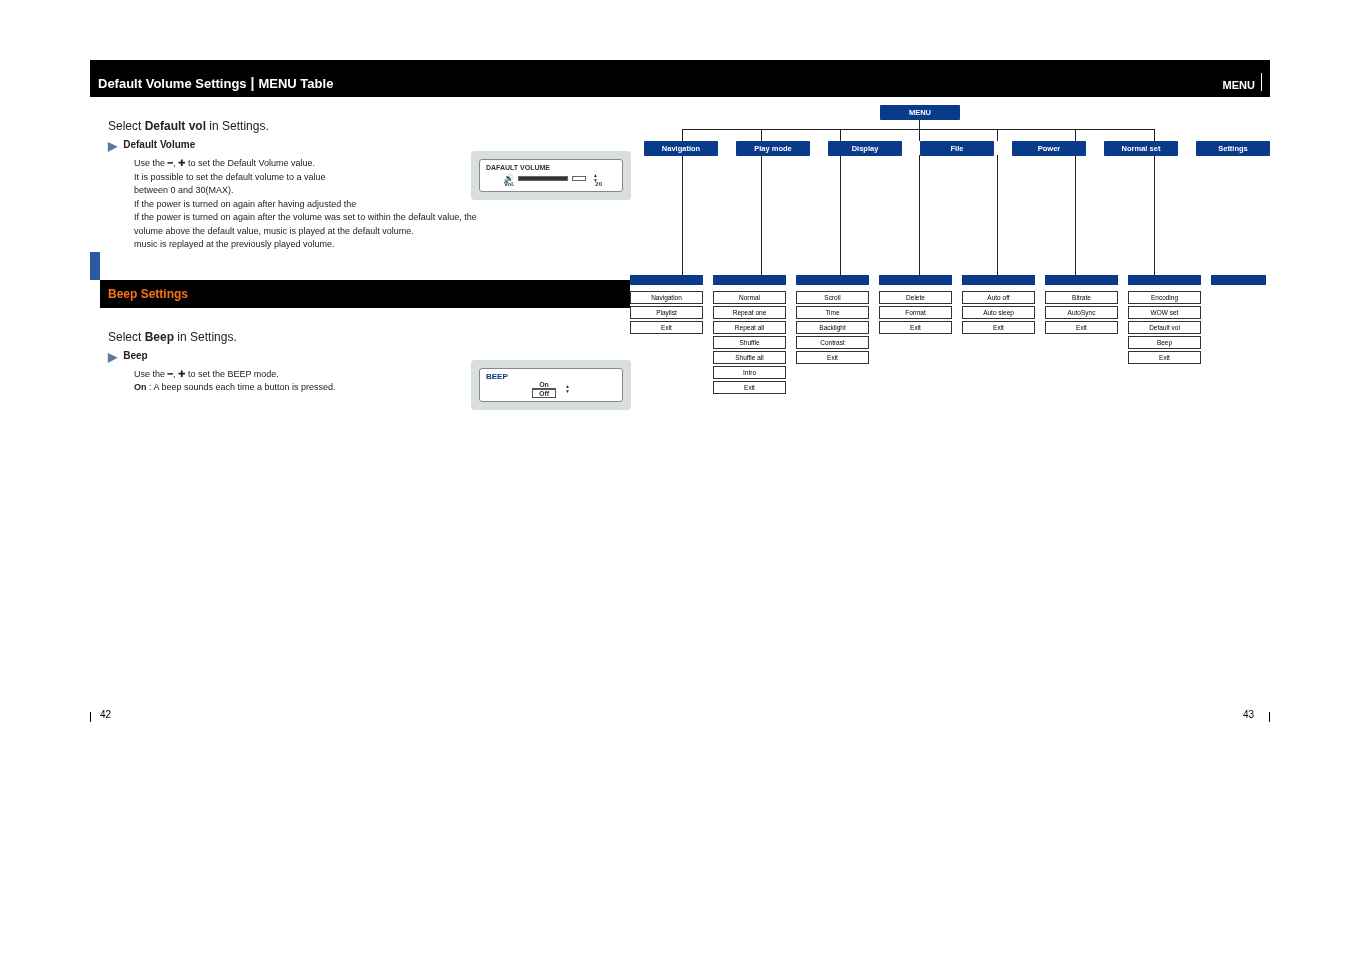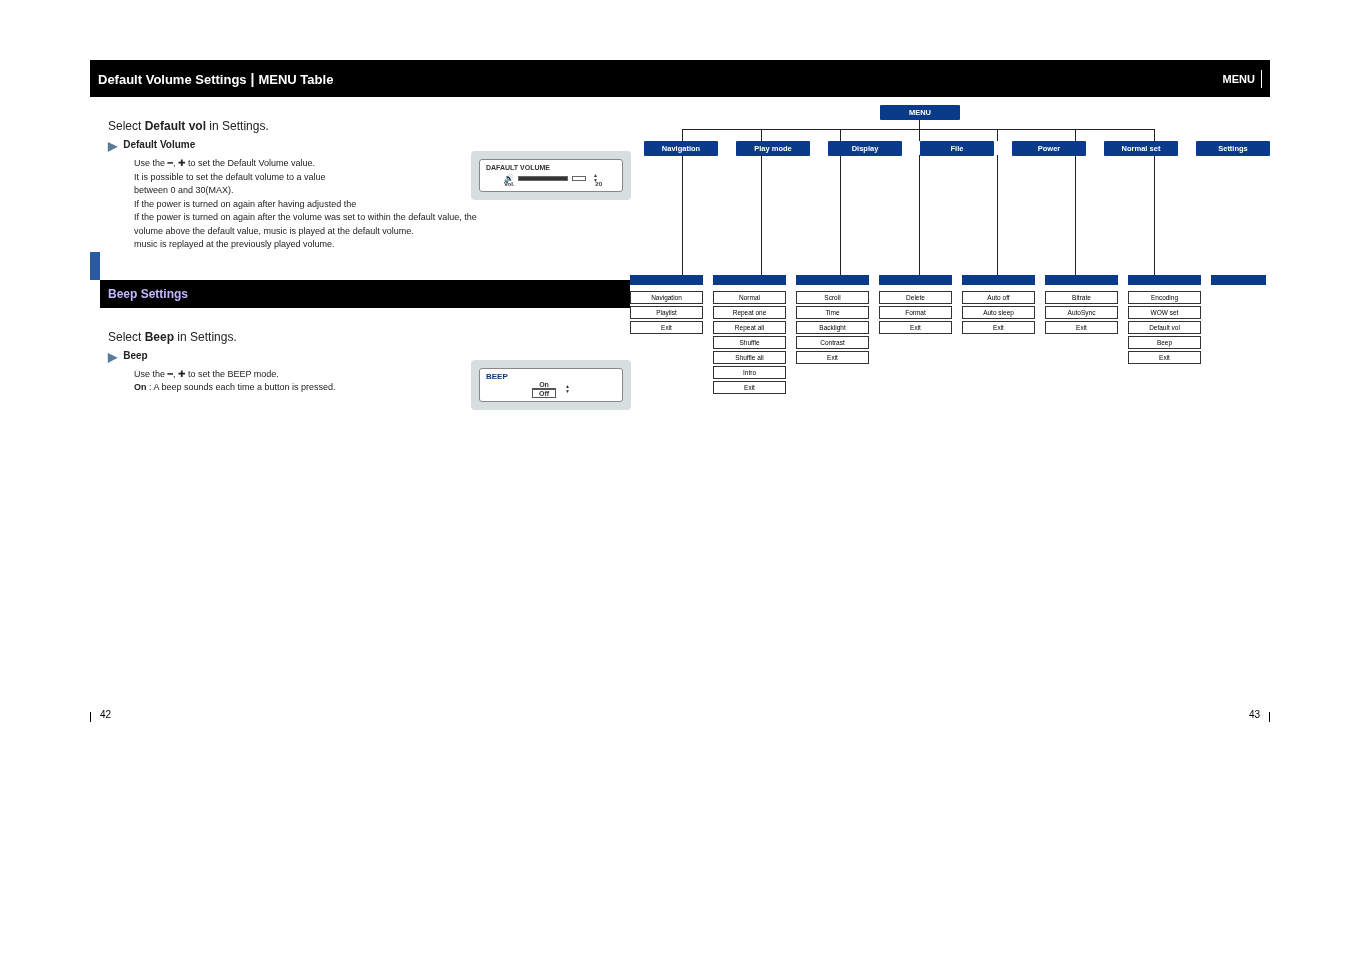--- a/index.html
+++ b/index.html
@@ -4,21 +4,21 @@
 <style>
   * { margin: 0; padding: 0; box-sizing: border-box; }
   body { font-family: Arial, sans-serif; font-size: 10px; background: #fff; width: 1351px; height: 954px; position: relative; }
   
   .spread { position: absolute; top: 60px; left: 90px; width: 1180px; height: 660px; display: flex; }
   .page-left { width: 540px; position: relative; }
   .page-right { width: 640px; position: relative; margin-left: 0px; }
   
   .top-border { border-top: 1px solid #000; height: 1px; }
   
-  .header-bar { background: #000; color: #fff; padding: 6px 8px; display: flex; align-items: center; height: 36px; }
+  .header-bar { background: #000; color: #fff; padding: 6px 8px; display: flex; align-items: flex-end; height: 36px; }
   .header-bar-left { margin-top: 0; }
   .header-sep { color: #fff; padding: 0 4px; font-size: 14px; font-weight: bold; }
   .header-title1 { font-size: 13px; font-weight: bold; }
   .header-title2 { font-size: 13px; font-weight: bold; }
   .header-right-label { font-size: 11px; font-weight: bold; margin-left: auto; }
   
   .body-pad { padding: 10px 0 0 18px; color: #333; }
   
   .instr-line { margin: 12px 0 6px 0; font-size: 12px; color: #222; }
   .bold-inline { font-weight: bold; }
@@ -45,21 +45,21 @@
   .lcd-beep-col { font-size: 7px; text-align: center; }
   .lcd-beep-on { border-bottom: 1px solid #555; font-weight: bold; padding: 0 6px; }
   .lcd-beep-off { border: 1px solid #555; padding: 0 6px; font-weight: bold; }
   
   .section-bar2 { background: #000; color: #fff; height: 28px; display: flex; align-items: center; padding: 0 8px; margin-top: 28px; }
   .section-bar2-left { width: 10px; height: 28px; background: #2a5aa0; margin-right: 0; }
   .section-bar2-wrap { display: flex; }
   
   .page-num { position: absolute; font-size: 10px; }
   .page-num-left { bottom: 0; left: 10px; }
-  .page-num-right { bottom: 0; right: 10px; }
+  .page-num-right { bottom: 0; right: 16px; }
   .tick-left { position: absolute; bottom: -2px; left: 0; width: 1px; height: 10px; background: #000; }
   .tick-right { position: absolute; bottom: -2px; right: 0; width: 1px; height: 10px; background: #000; }
   
   
   .tree-wrap { position: relative; margin-top: 8px; }
   .node { background: #0a3a8a; color: #fff; font-size: 7.5px; font-weight: bold; padding: 3px 8px; text-align: center; border-radius: 1px; }
   .node-root { background: #0a3a8a; width: 80px; }
   
   .tree-level1 { position: absolute; top: 36px; left: 14px; display: flex; gap: 18px; }
   .node-l1 { width: 74px; position: relative; }
@@ -126,21 +126,21 @@
               <span class="lcd-val" style="margin-left:22px;">20</span>
             </div>
           </div>
         </div>
       </div>
     </div>
 
     <div class="section-bar2-wrap">
       <div class="section-bar2-left"></div>
       <div class="section-bar2" style="flex:1;">
-        <span style="color:#c4b5fd;font-size:12px;font-weight:bold;">Beep Settings</span>
+        <span style="color:#f97316;font-size:12px;font-weight:bold;">Beep Settings</span>
       </div>
     </div>
 
     <div class="body-pad">
       <div class="instr-line">
         <span>Select </span><span class="bold-inline">Beep</span><span> in Settings.</span>
       </div>
 
       <div class="arrow-row">
         <span class="right-arrow">▶</span>

